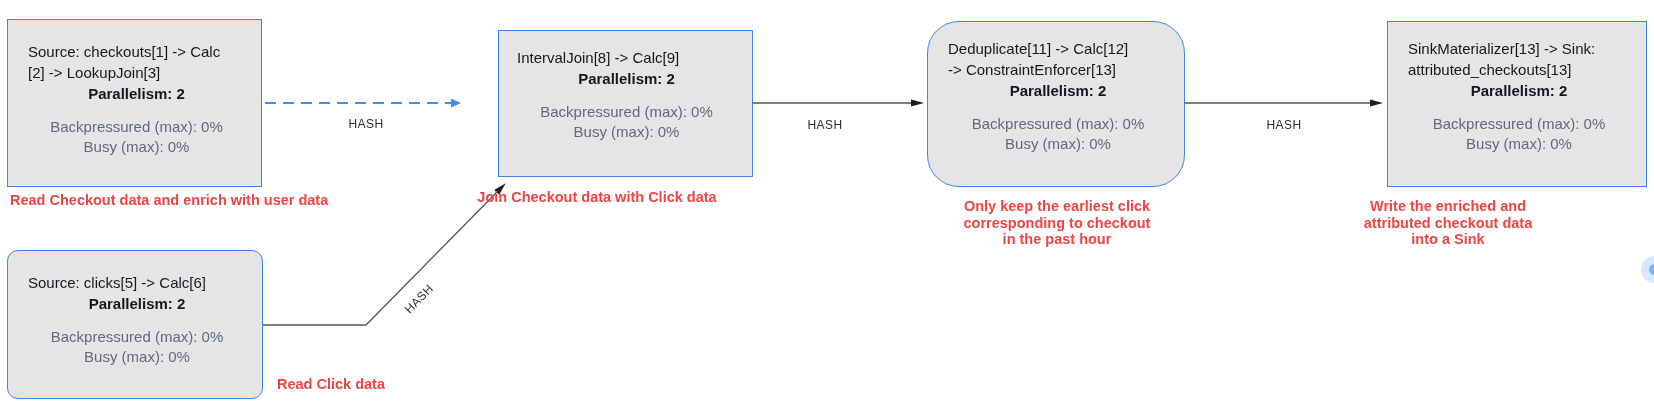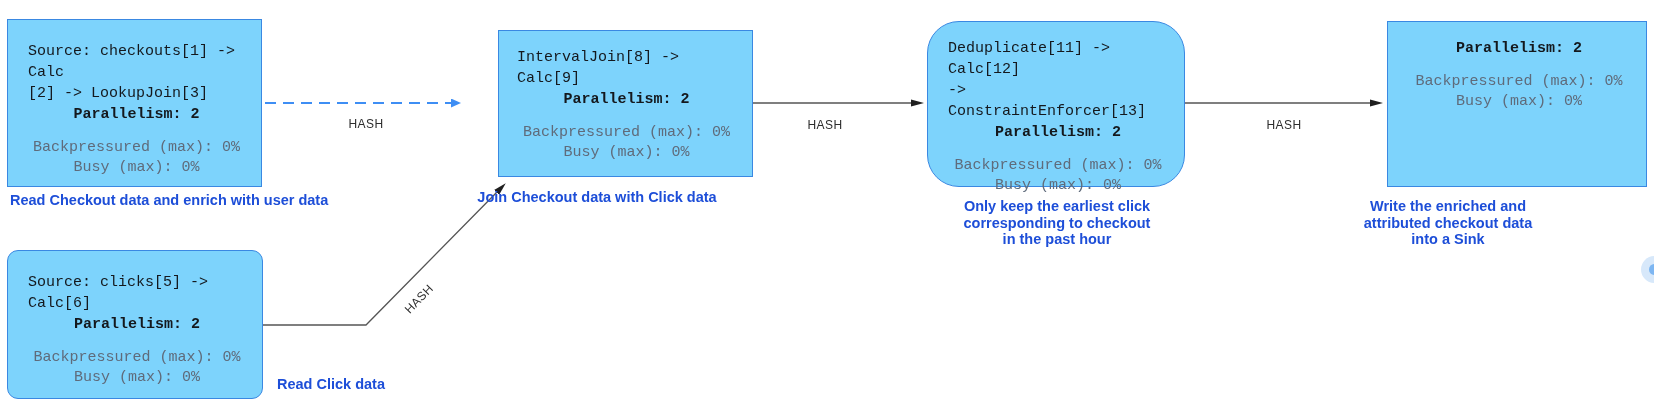--- a/index.html
+++ b/index.html
@@ -7,25 +7,24 @@
     width: 1654px; height: 411px;
     position: relative;
     background: #ffffff;
     overflow: hidden;
     font-family: "Liberation Sans", sans-serif;
   }
 
   
   .node {
     position: absolute;
-    background: #7dd3fc;
+    background: #e5e5e5;
     border: 1px solid #3a88e2;
     box-sizing: border-box;
     color: #14181d;
-    font-family: Liberation Mono, monospace;
   }
   .node .title {
     text-align: left;
     font-size: 15px;
     line-height: 21px;
     font-weight: 500;
     white-space: pre-line;
   }
   .node .par {
     text-align: center;
@@ -43,21 +42,21 @@
 
   .node-checkouts { left: 7px;    top: 19px;  width: 255px; height: 168px; padding: 21px 16px 0 20px; }
   .node-clicks    { left: 7px;    top: 250px; width: 256px; height: 149px; padding: 21px 16px 0 20px; border-radius: 11px; }
   .node-join      { left: 498px;  top: 30px;  width: 255px; height: 147px; padding: 16px 16px 0 18px; }
   .node-dedup     { left: 927px;  top: 21px;  width: 258px; height: 166px; padding: 16px 16px 0 20px; border-radius: 32px; }
   .node-sink      { left: 1387px; top: 21px;  width: 260px; height: 166px; padding: 16px 16px 0 20px; }
 
   
   .annotation {
     position: absolute;
-    color: #1d4ed8;
+    color: #ef4444;
     font-weight: 700;
     font-size: 14.5px;
     line-height: 16.5px;
     white-space: pre-line;
   }
   .a-center { transform: translateX(-50%); text-align: center; }
   .ann-checkouts { left: 10px;   top: 192px; }
   .ann-clicks    { left: 331px;  top: 376px; }
   .ann-join      { left: 597px;  top: 189px; }
   .ann-dedup     { left: 1057px; top: 198px; }
@@ -150,20 +149,22 @@
   <div class="title">Deduplicate[11] -&gt; Calc[12]
 -&gt; ConstraintEnforcer[13]</div>
   <div class="par">Parallelism: 2</div>
   <div class="metrics">
     <div>Backpressured (max): 0%</div>
     <div>Busy (max): 0%</div>
   </div>
 </div>
 
 <div class="node node-sink">
+  <div class="title">SinkMaterializer[13] -&gt; Sink:
+attributed_checkouts[13]</div>
   <div class="par">Parallelism: 2</div>
   <div class="metrics">
     <div>Backpressured (max): 0%</div>
     <div>Busy (max): 0%</div>
   </div>
 </div>
 
 <div class="annotation ann-checkouts">Read Checkout data and enrich with user data</div>
 <div class="annotation ann-clicks a-center">Read Click data</div>
 <div class="annotation ann-join a-center">Join Checkout data with Click data</div>

